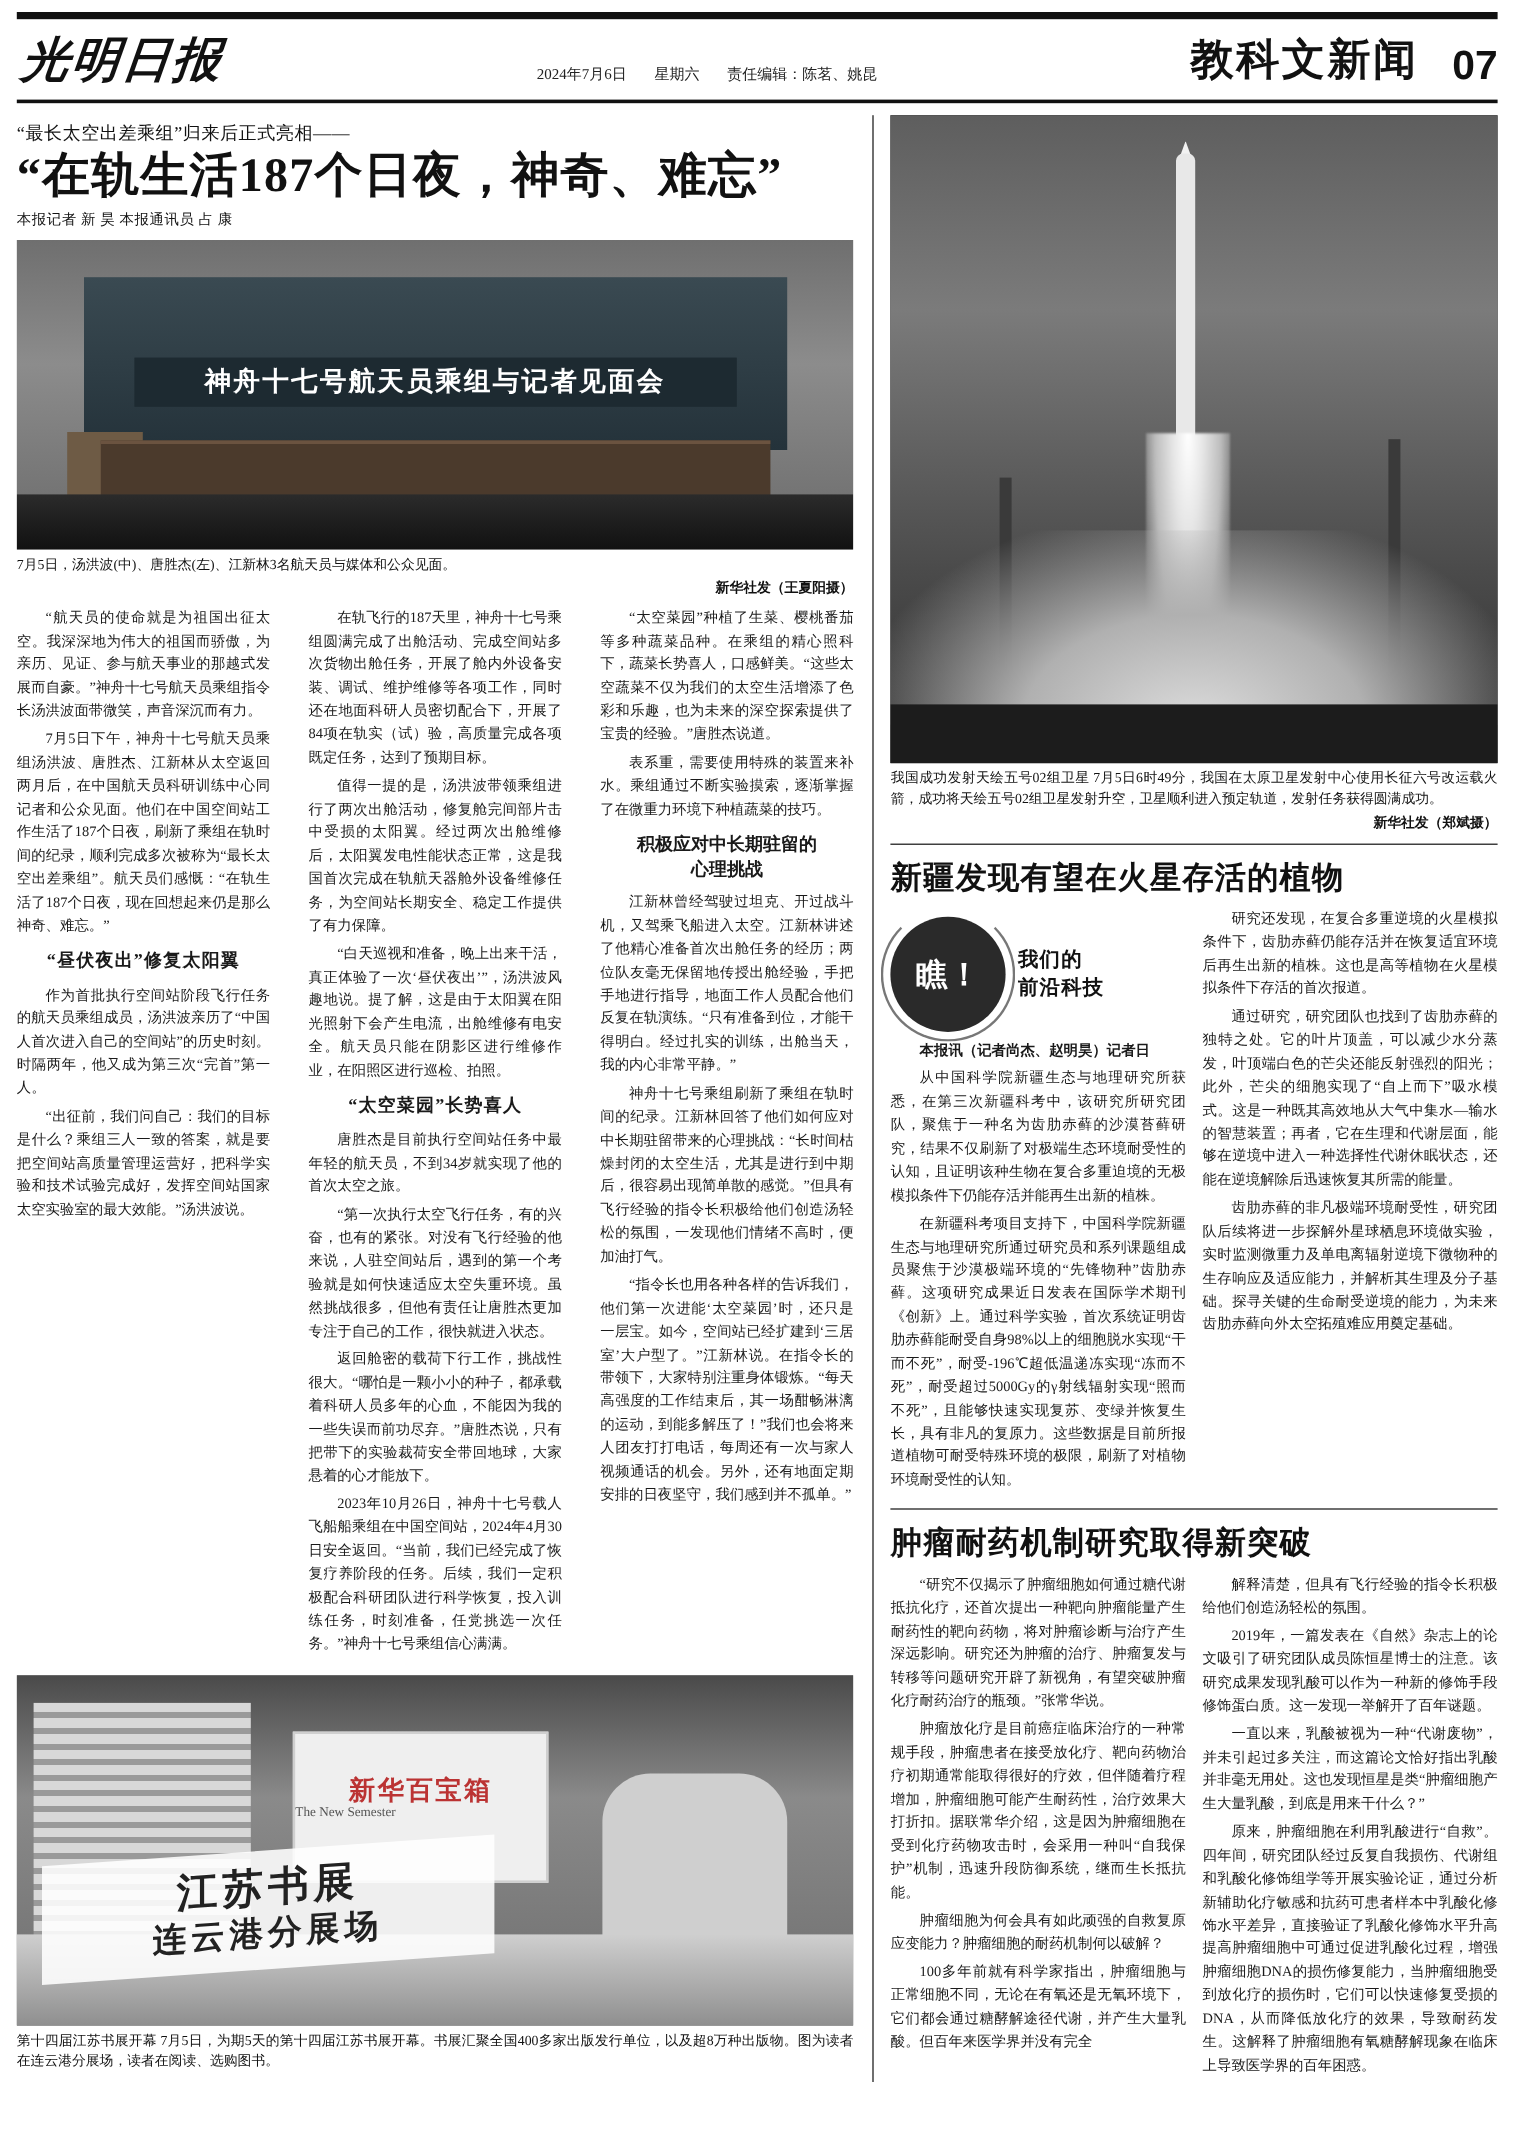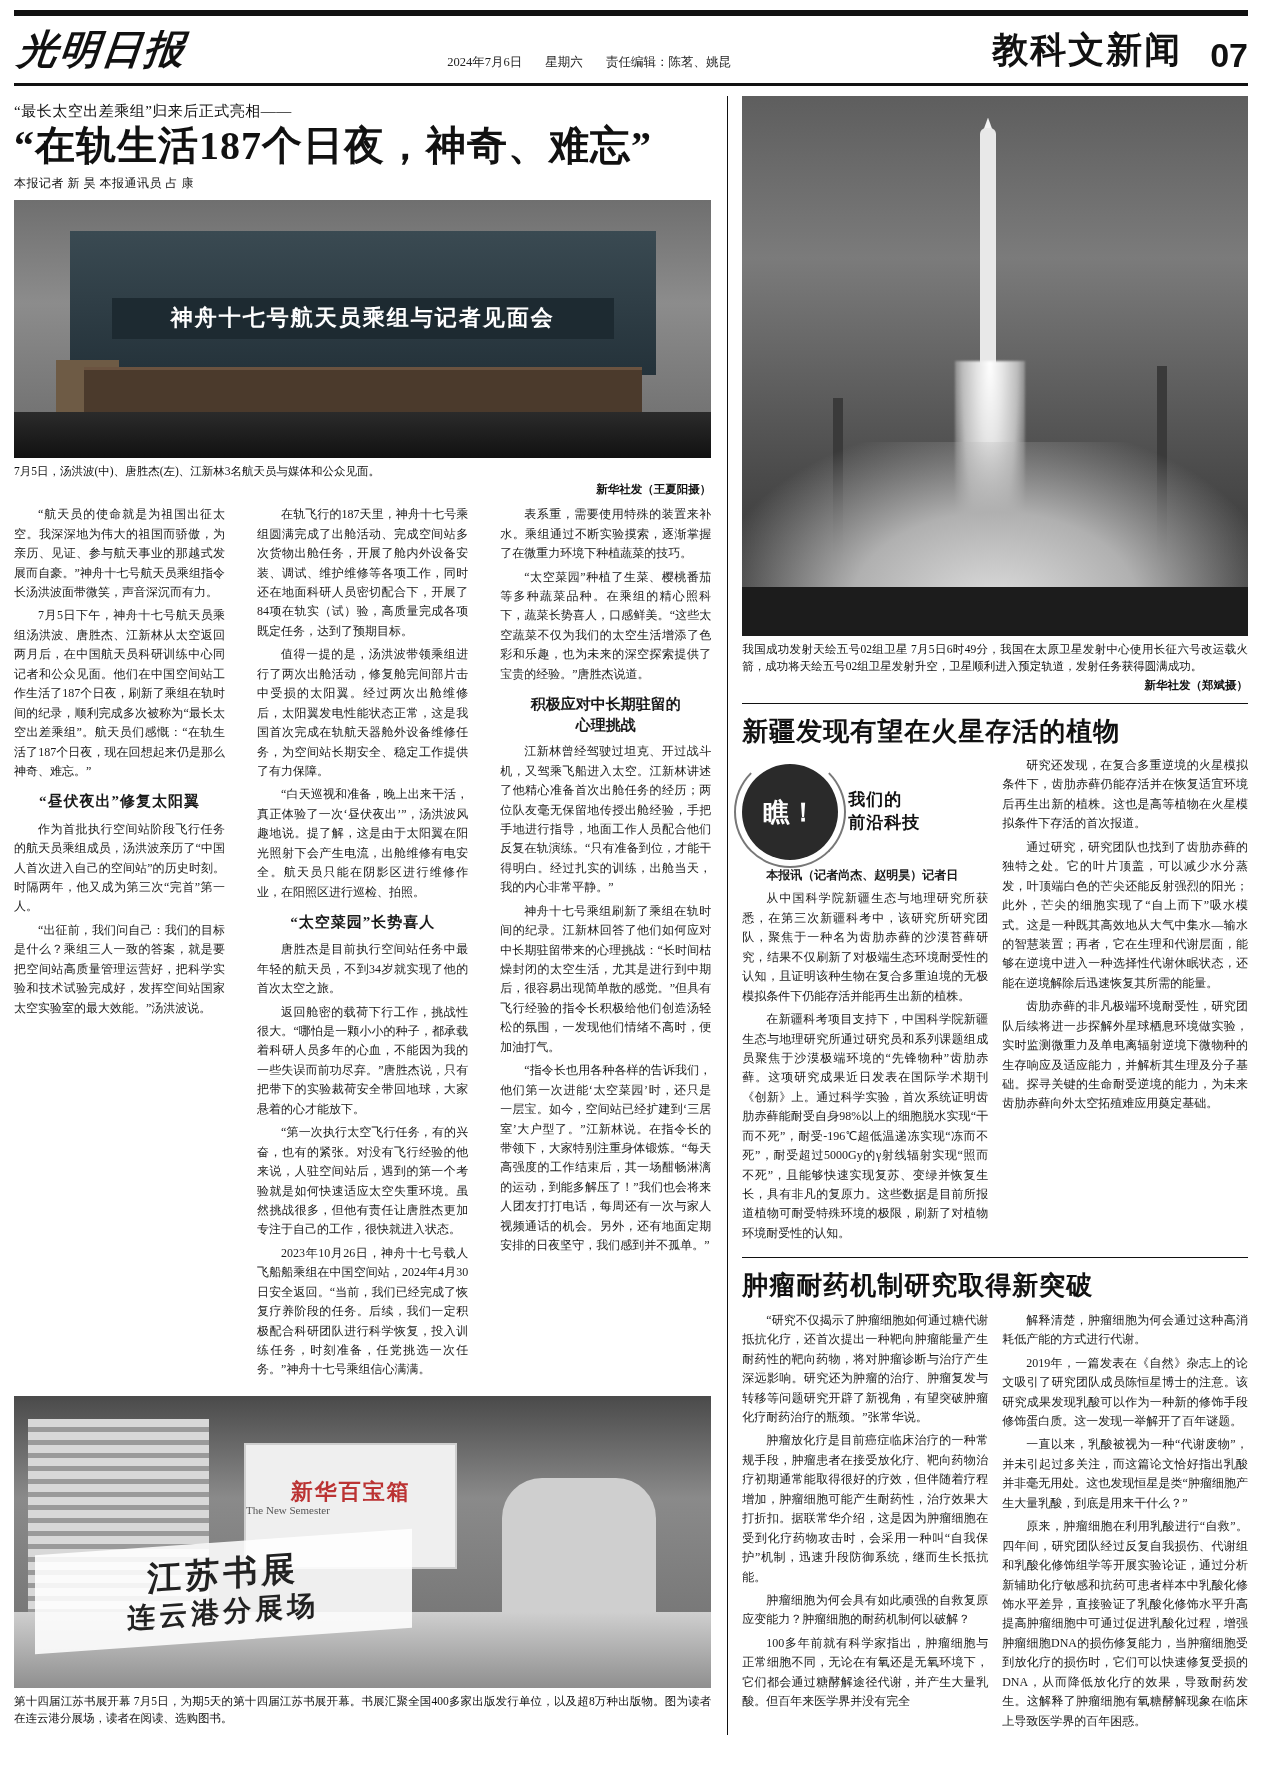--- a/index.html
+++ b/index.html
@@ -140,27 +140,27 @@
           <div class="sub">“昼伏夜出”修复太阳翼</div>
           <p>作为首批执行空间站阶段飞行任务的航天员乘组成员，汤洪波亲历了“中国人首次进入自己的空间站”的历史时刻。时隔两年，他又成为第三次“完首”第一人。</p>
           <p>“出征前，我们问自己：我们的目标是什么？乘组三人一致的答案，就是要把空间站高质量管理运营好，把科学实验和技术试验完成好，发挥空间站国家太空实验室的最大效能。”汤洪波说。</p>
         </div>
         <div class="txt">
           <p>在轨飞行的187天里，神舟十七号乘组圆满完成了出舱活动、完成空间站多次货物出舱任务，开展了舱内外设备安装、调试、维护维修等各项工作，同时还在地面科研人员密切配合下，开展了84项在轨实（试）验，高质量完成各项既定任务，达到了预期目标。</p>
           <p>值得一提的是，汤洪波带领乘组进行了两次出舱活动，修复舱完间部片击中受损的太阳翼。经过两次出舱维修后，太阳翼发电性能状态正常，这是我国首次完成在轨航天器舱外设备维修任务，为空间站长期安全、稳定工作提供了有力保障。</p>
           <p>“白天巡视和准备，晚上出来干活，真正体验了一次‘昼伏夜出’”，汤洪波风趣地说。提了解，这是由于太阳翼在阳光照射下会产生电流，出舱维修有电安全。航天员只能在阴影区进行维修作业，在阳照区进行巡检、拍照。</p>
           <div class="sub">“太空菜园”长势喜人</div>
           <p>唐胜杰是目前执行空间站任务中最年轻的航天员，不到34岁就实现了他的首次太空之旅。</p>
+          <p>“第一次执行太空飞行任务，有的兴奋，也有的紧张。对没有飞行经验的他来说，人驻空间站后，遇到的第一个考验就是如何快速适应太空失重环境。虽然挑战很多，但他有责任让唐胜杰更加专注于自己的工作，很快就进入状态。</p>
           <p>返回舱密的载荷下行工作，挑战性很大。“哪怕是一颗小小的种子，都承载着科研人员多年的心血，不能因为我的一些失误而前功尽弃。”唐胜杰说，只有把带下的实验裁荷安全带回地球，大家悬着的心才能放下。</p>
-          <p>“第一次执行太空飞行任务，有的兴奋，也有的紧张。对没有飞行经验的他来说，人驻空间站后，遇到的第一个考验就是如何快速适应太空失重环境。虽然挑战很多，但他有责任让唐胜杰更加专注于自己的工作，很快就进入状态。</p>
           <p>2023年10月26日，神舟十七号载人飞船船乘组在中国空间站，2024年4月30日安全返回。“当前，我们已经完成了恢复疗养阶段的任务。后续，我们一定积极配合科研团队进行科学恢复，投入训练任务，时刻准备，任党挑选一次任务。”神舟十七号乘组信心满满。</p>
         </div>
         <div class="txt">
+          <p>“太空菜园”种植了生菜、樱桃番茄等多种蔬菜品种。在乘组的精心照科下，蔬菜长势喜人，口感鲜美。“这些太空蔬菜不仅为我们的太空生活增添了色彩和乐趣，也为未来的深空探索提供了宝贵的经验。”唐胜杰说道。</p>
           <p>表系重，需要使用特殊的装置来补水。乘组通过不断实验摸索，逐渐掌握了在微重力环境下种植蔬菜的技巧。</p>
-          <p>“太空菜园”种植了生菜、樱桃番茄等多种蔬菜品种。在乘组的精心照科下，蔬菜长势喜人，口感鲜美。“这些太空蔬菜不仅为我们的太空生活增添了色彩和乐趣，也为未来的深空探索提供了宝贵的经验。”唐胜杰说道。</p>
           <div class="sub2">
             <div>积极应对中长期驻留的</div>
             <div>心理挑战</div>
           </div>
           <p>江新林曾经驾驶过坦克、开过战斗机，又驾乘飞船进入太空。江新林讲述了他精心准备首次出舱任务的经历；两位队友毫无保留地传授出舱经验，手把手地进行指导，地面工作人员配合他们反复在轨演练。“只有准备到位，才能干得明白。经过扎实的训练，出舱当天，我的内心非常平静。”</p>
           <p>神舟十七号乘组刷新了乘组在轨时间的纪录。江新林回答了他们如何应对中长期驻留带来的心理挑战：“长时间枯燥封闭的太空生活，尤其是进行到中期后，很容易出现简单散的感觉。”但具有飞行经验的指令长积极给他们创造汤轻松的氛围，一发现他们情绪不高时，便加油打气。</p>
           <p>“指令长也用各种各样的告诉我们，他们第一次进能‘太空菜园’时，还只是一层宝。如今，空间站已经扩建到‘三居室’大户型了。”江新林说。在指令长的带领下，大家特别注重身体锻炼。“每天高强度的工作结束后，其一场酣畅淋漓的运动，到能多解压了！”我们也会将来人团友打打电话，每周还有一次与家人视频通话的机会。另外，还有地面定期安排的日夜坚守，我们感到并不孤单。”</p>
         </div>
       </div>
 
@@ -241,21 +241,21 @@
         <div>
           <div class="txt">
             <p>“研究不仅揭示了肿瘤细胞如何通过糖代谢抵抗化疗，还首次提出一种靶向肿瘤能量产生耐药性的靶向药物，将对肿瘤诊断与治疗产生深远影响。研究还为肿瘤的治疗、肿瘤复发与转移等问题研究开辟了新视角，有望突破肿瘤化疗耐药治疗的瓶颈。”张常华说。</p>
             <p>肿瘤放化疗是目前癌症临床治疗的一种常规手段，肿瘤患者在接受放化疗、靶向药物治疗初期通常能取得很好的疗效，但伴随着疗程增加，肿瘤细胞可能产生耐药性，治疗效果大打折扣。据联常华介绍，这是因为肿瘤细胞在受到化疗药物攻击时，会采用一种叫“自我保护”机制，迅速升段防御系统，继而生长抵抗能。</p>
             <p>肿瘤细胞为何会具有如此顽强的自救复原应变能力？肿瘤细胞的耐药机制何以破解？</p>
             <p>100多年前就有科学家指出，肿瘤细胞与正常细胞不同，无论在有氧还是无氧环境下，它们都会通过糖酵解途径代谢，并产生大量乳酸。但百年来医学界并没有完全</p>
           </div>
         </div>
         <div>
           <div class="txt">
-            <p>解释清楚，肿瘤细胞为何会通过这种高消耗低产能的方式进行代谢。</p>
+            <p>解释清楚，但具有飞行经验的指令长积极给他们创造汤轻松的氛围。</p>
             <p>2019年，一篇发表在《自然》杂志上的论文吸引了研究团队成员陈恒星博士的注意。该研究成果发现乳酸可以作为一种新的修饰手段修饰蛋白质。这一发现一举解开了百年谜题。</p>
             <p>一直以来，乳酸被视为一种“代谢废物”，并未引起过多关注，而这篇论文恰好指出乳酸并非毫无用处。这也发现恒星是类“肿瘤细胞产生大量乳酸，到底是用来干什么？”</p>
             <p>原来，肿瘤细胞在利用乳酸进行“自救”。四年间，研究团队经过反复自我损伤、代谢组和乳酸化修饰组学等开展实验论证，通过分析新辅助化疗敏感和抗药可患者样本中乳酸化修饰水平差异，直接验证了乳酸化修饰水平升高提高肿瘤细胞中可通过促进乳酸化过程，增强肿瘤细胞DNA的损伤修复能力，当肿瘤细胞受到放化疗的损伤时，它们可以快速修复受损的DNA，从而降低放化疗的效果，导致耐药发生。这解释了肿瘤细胞有氧糖酵解现象在临床上导致医学界的百年困惑。</p>
           </div>
         </div>
       </div>
 
     </div>
   </div>
 </div>

